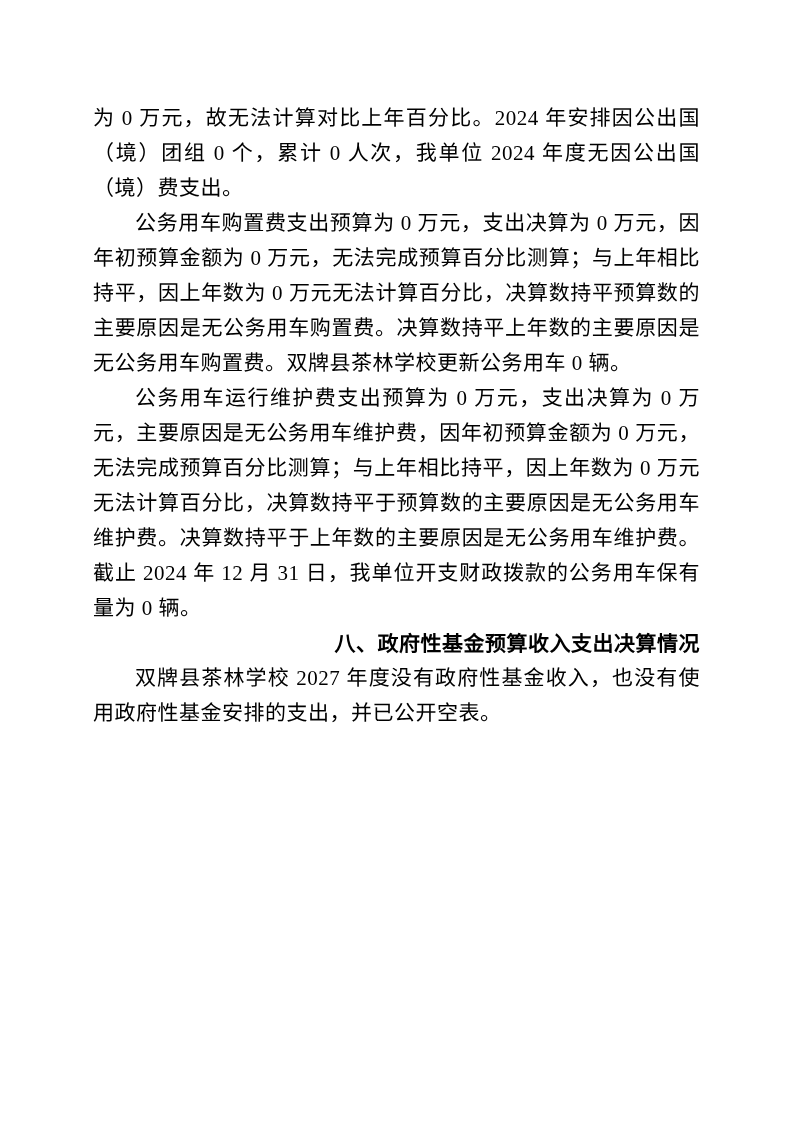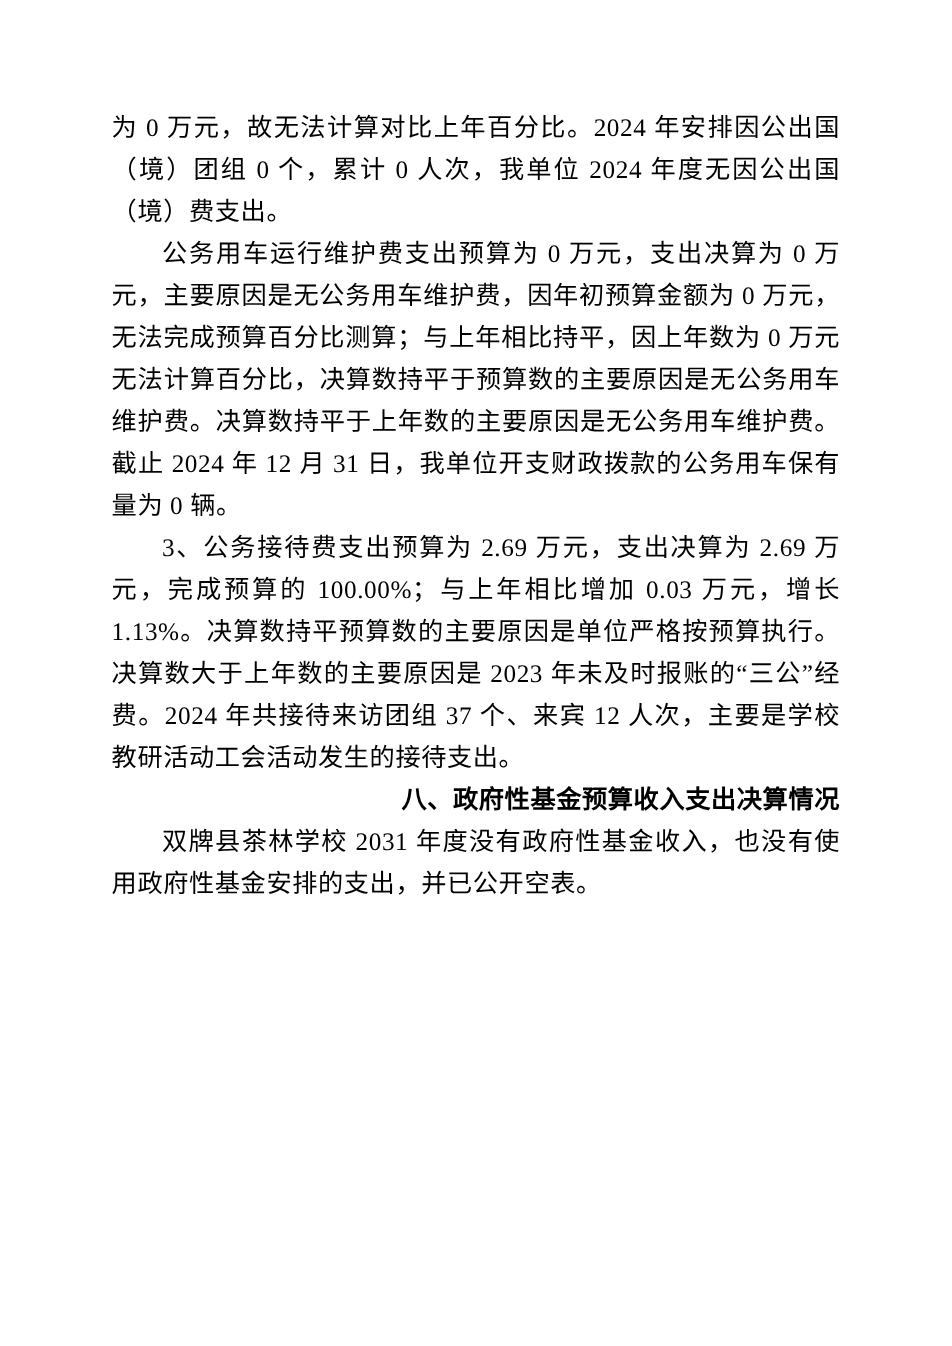--- a/index.html
+++ b/index.html
@@ -10,21 +10,21 @@
   .page {
     position: relative;
     width: 793px;
     height: 1122px;
     background: #ffffff;
     overflow: hidden;
     box-sizing: border-box;
   }
   .content {
     position: absolute;
-    top: 89px;
+    top: 101px;
     left: 93px;
     width: 607px;
     color: #000000;
   }
   .para {
     margin: 0;
     padding: 0;
     font-family: "Liberation Serif", "DejaVu Serif", serif;
     font-size: 21px;
     line-height: 35px;
@@ -41,18 +41,18 @@
     text-align: right;
     letter-spacing: 0.5px;
   }
 </style>
 </head>
 <body>
 
 <div class="page">
   <div class="content">
     <p class="para">为 0 万元，故无法计算对比上年百分比。2024 年安排因公出国（境）团组 0 个，累计 0 人次，我单位 2024 年度无因公出国（境）费支出。</p>
+    <p class="para indent">公务用车购置费支出预算为 0 万元，支出决算为 0 万元，因年初预算金额为 0 万元，无法完成预算百分比测算；与上年相比持平，因上年数为 0 万元无法计算百分比，决算数持平预算数的主要原因是无公务用车购置费。决算数持平上年数的主要原因是无公务用车购置费。双牌县茶林学校更新公务用车 0 辆。</p>
     <p class="para indent">公务用车运行维护费支出预算为 0 万元，支出决算为 0 万元，主要原因是无公务用车维护费，因年初预算金额为 0 万元，无法完成预算百分比测算；与上年相比持平，因上年数为 0 万元无法计算百分比，决算数持平于预算数的主要原因是无公务用车维护费。决算数持平于上年数的主要原因是无公务用车维护费。截止 2024 年 12 月 31 日，我单位开支财政拨款的公务用车保有量为 0 辆。</p>
-    <p class="para indent">3、公务接待费支出预算为 2.69 万元，支出决算为 2.69 万元，完成预算的 100.00%；与上年相比增加 0.03 万元，增长 1.13%。决算数持平预算数的主要原因是单位严格按预算执行。决算数大于上年数的主要原因是 2023 年未及时报账的“三公”经费。2024 年共接待来访团组 37 个、来宾 12 人次，主要是学校教研活动工会活动发生的接待支出。</p>
     <p class="para heading indent">八、政府性基金预算收入支出决算情况</p>
-    <p class="para indent">双牌县茶林学校 2031 年度没有政府性基金收入，也没有使用政府性基金安排的支出，并已公开空表。</p>
+    <p class="para indent">双牌县茶林学校 2027 年度没有政府性基金收入，也没有使用政府性基金安排的支出，并已公开空表。</p>
   </div>
 </div>
 
 </body></html>

